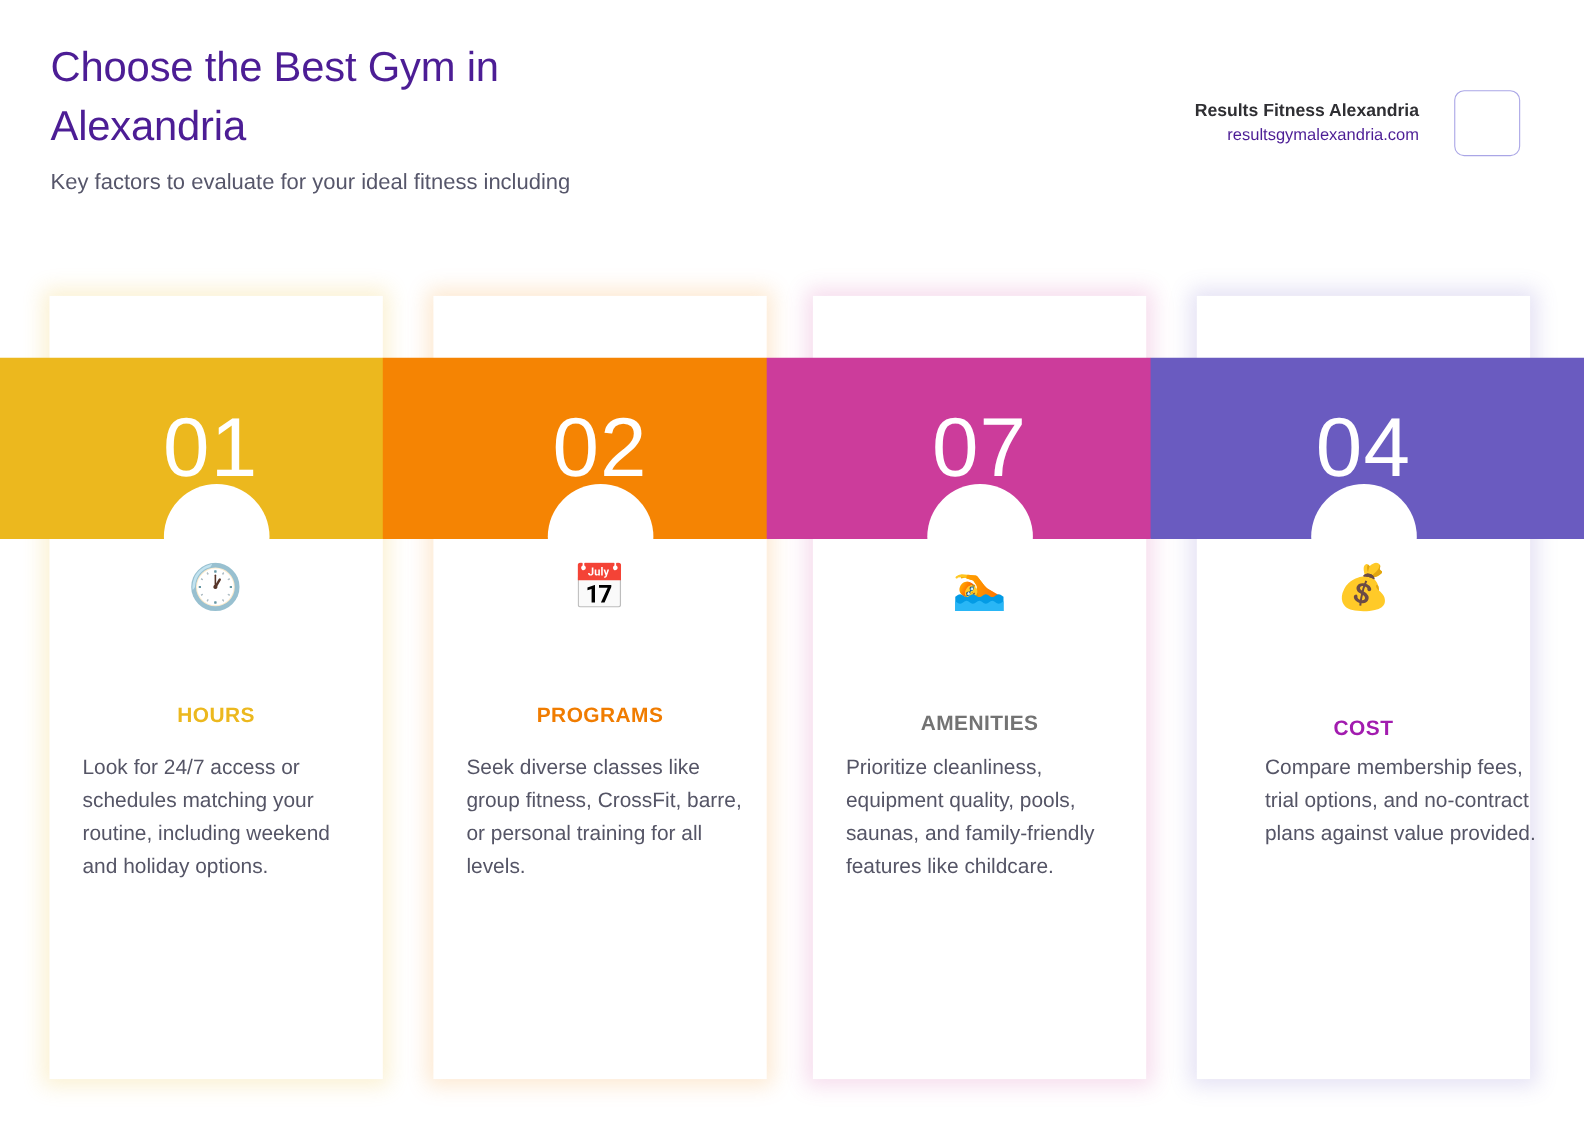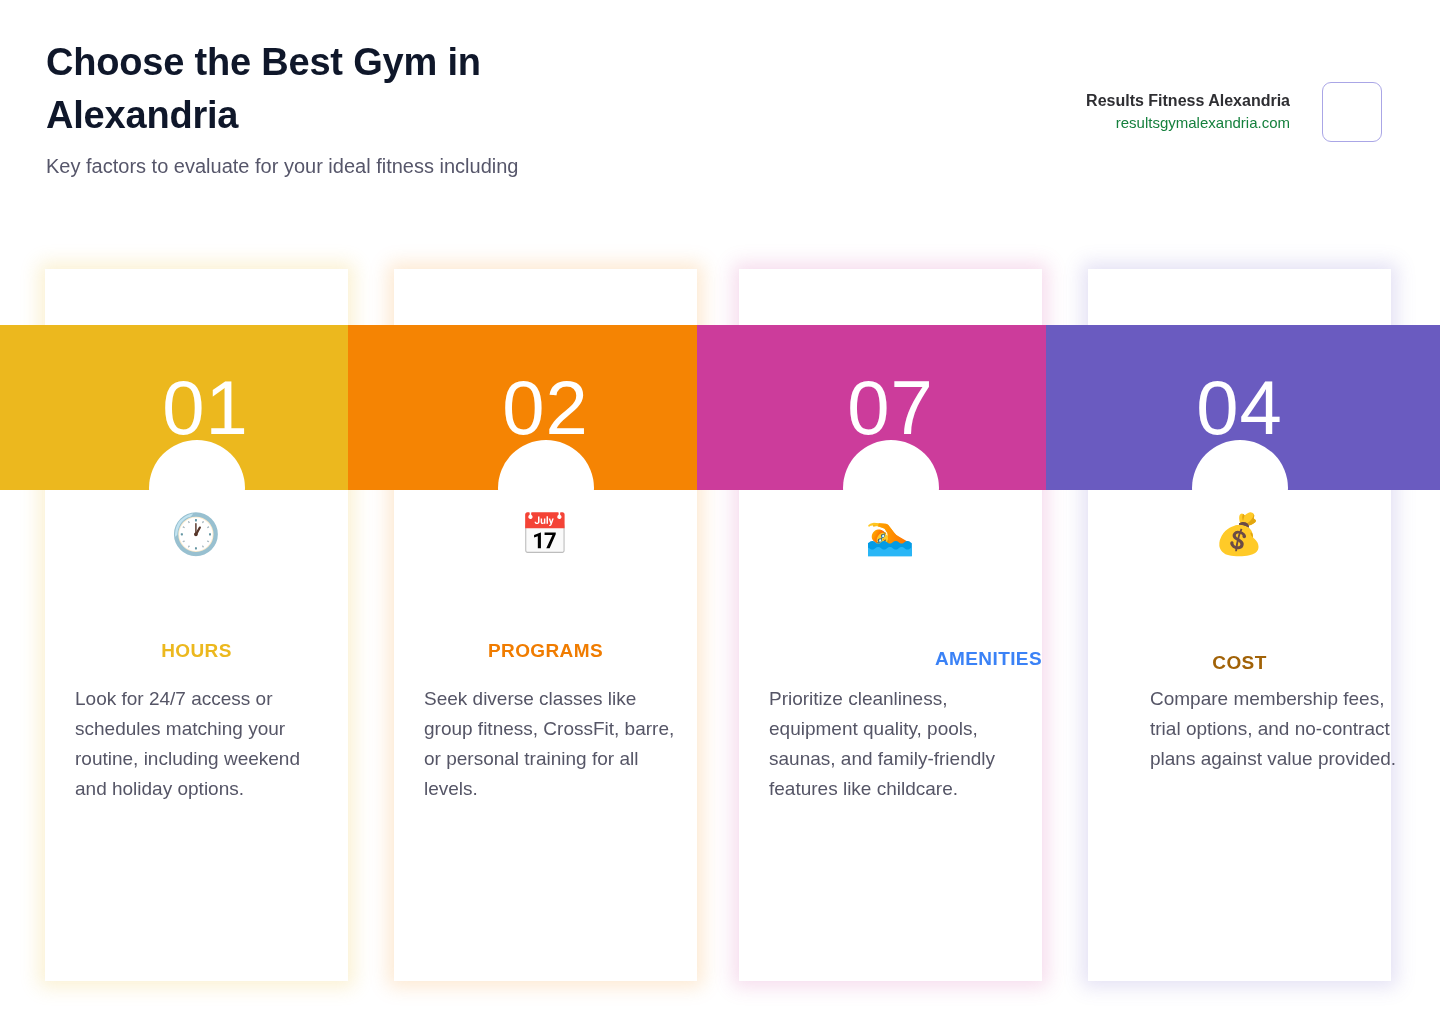--- a/index.html
+++ b/index.html
@@ -22,22 +22,22 @@
     width: 1440px;
     height: 230px;
   }
   .title {
     position: absolute;
     left: 46px;
     top: 36px;
     width: 620px;
     font-size: 38px;
     line-height: 53px;
-    font-weight: 700;
-    color: #0f172a;
+    font-weight: 400;
+    color: #4c1d95;
     letter-spacing: -0.2px;
   }
   .subtitle {
     position: absolute;
     left: 46px;
     top: 152px;
     font-size: 20px;
     line-height: 28px;
     font-weight: 400;
     color: #56566a;
@@ -56,21 +56,21 @@
   .brand-name {
     font-size: 16px;
     font-weight: bold;
     color: #2f2f33;
     line-height: 22px;
     white-space: nowrap;
   }
   .brand-url {
     font-size: 15px;
     font-weight: 400;
-    color: #15803d;
+    color: #4c1d95;
     line-height: 22px;
     white-space: nowrap;
   }
   .brand-logo {
     width: 60px;
     height: 60px;
     border: 1.5px solid #aaa6e6;
     border-radius: 9px;
     background: #ffffff;
     box-sizing: border-box;
@@ -123,22 +123,22 @@
     left: 0;
     width: 100%;
     text-align: center;
     font-size: 19px;
     font-weight: bold;
     letter-spacing: 0.4px;
     z-index: 7;
   }
   .card.c1 .card-label { top: 371px; color: #ecb81e; }
   .card.c2 .card-label { top: 371px; color: #f07c00; }
-  .card.c3 .card-label { top: 379px; color: #3b82f6; text-align: right; }
-  .card.c4 .card-label { top: 383px; color: #a16207; }
+  .card.c3 .card-label { top: 379px; color: #737373; }
+  .card.c4 .card-label { top: 383px; color: #a21caf; }
 
   .card-body {
     position: absolute;
     top: 415px;
     left: 30px;
     width: 252px;
     font-size: 19px;
     line-height: 30px;
     color: #555566;
     z-index: 7;
@@ -163,21 +163,21 @@
     width: 303px;
     display: flex;
     align-items: center;
     justify-content: center;
     font-size: 76px;
     font-weight: 300;
     color: #ffffff;
     letter-spacing: 1px;
     z-index: 6;
   }
-  .banner-num.n1 { left: 54px; }
+  .banner-num.n1 { left: 40px; }
   .banner-num.n2 { left: 394px; }
   .banner-num.n3 { left: 739px; }
   .banner-num.n4 { left: 1088px; }
 </style>
 </head>
 <body>
 
 <div class="header">
   <div class="title">
     <span>Choose the Best Gym in</span><br>

